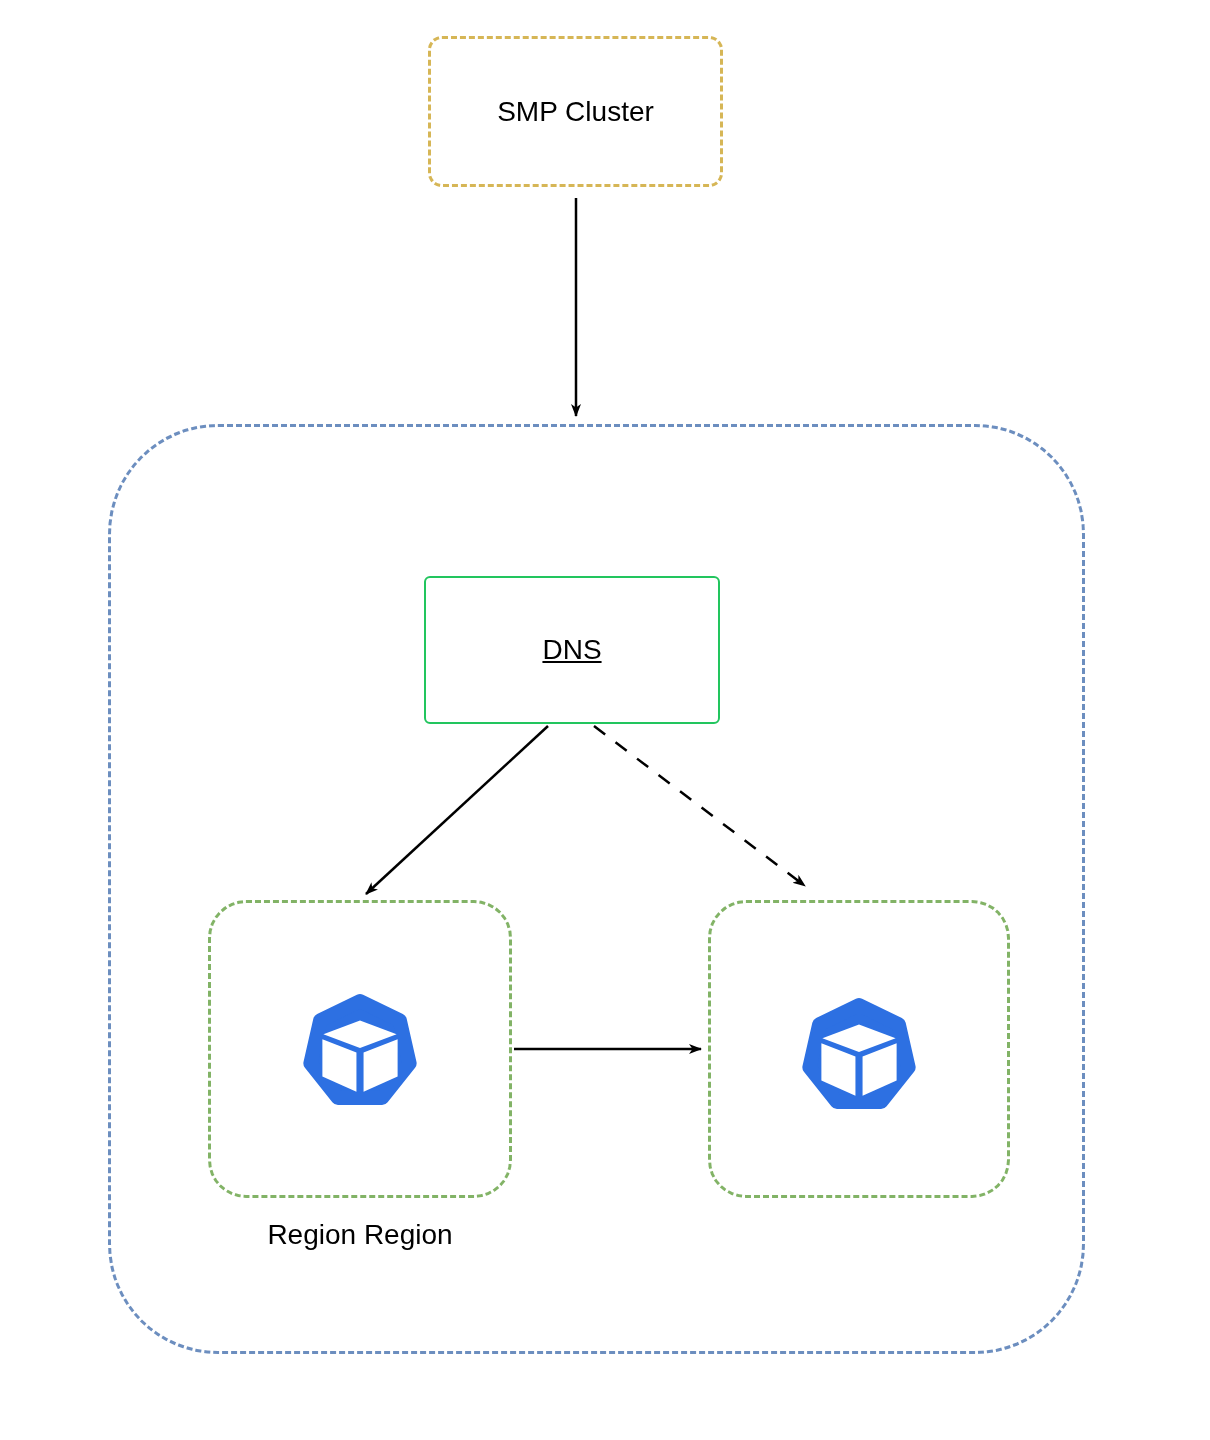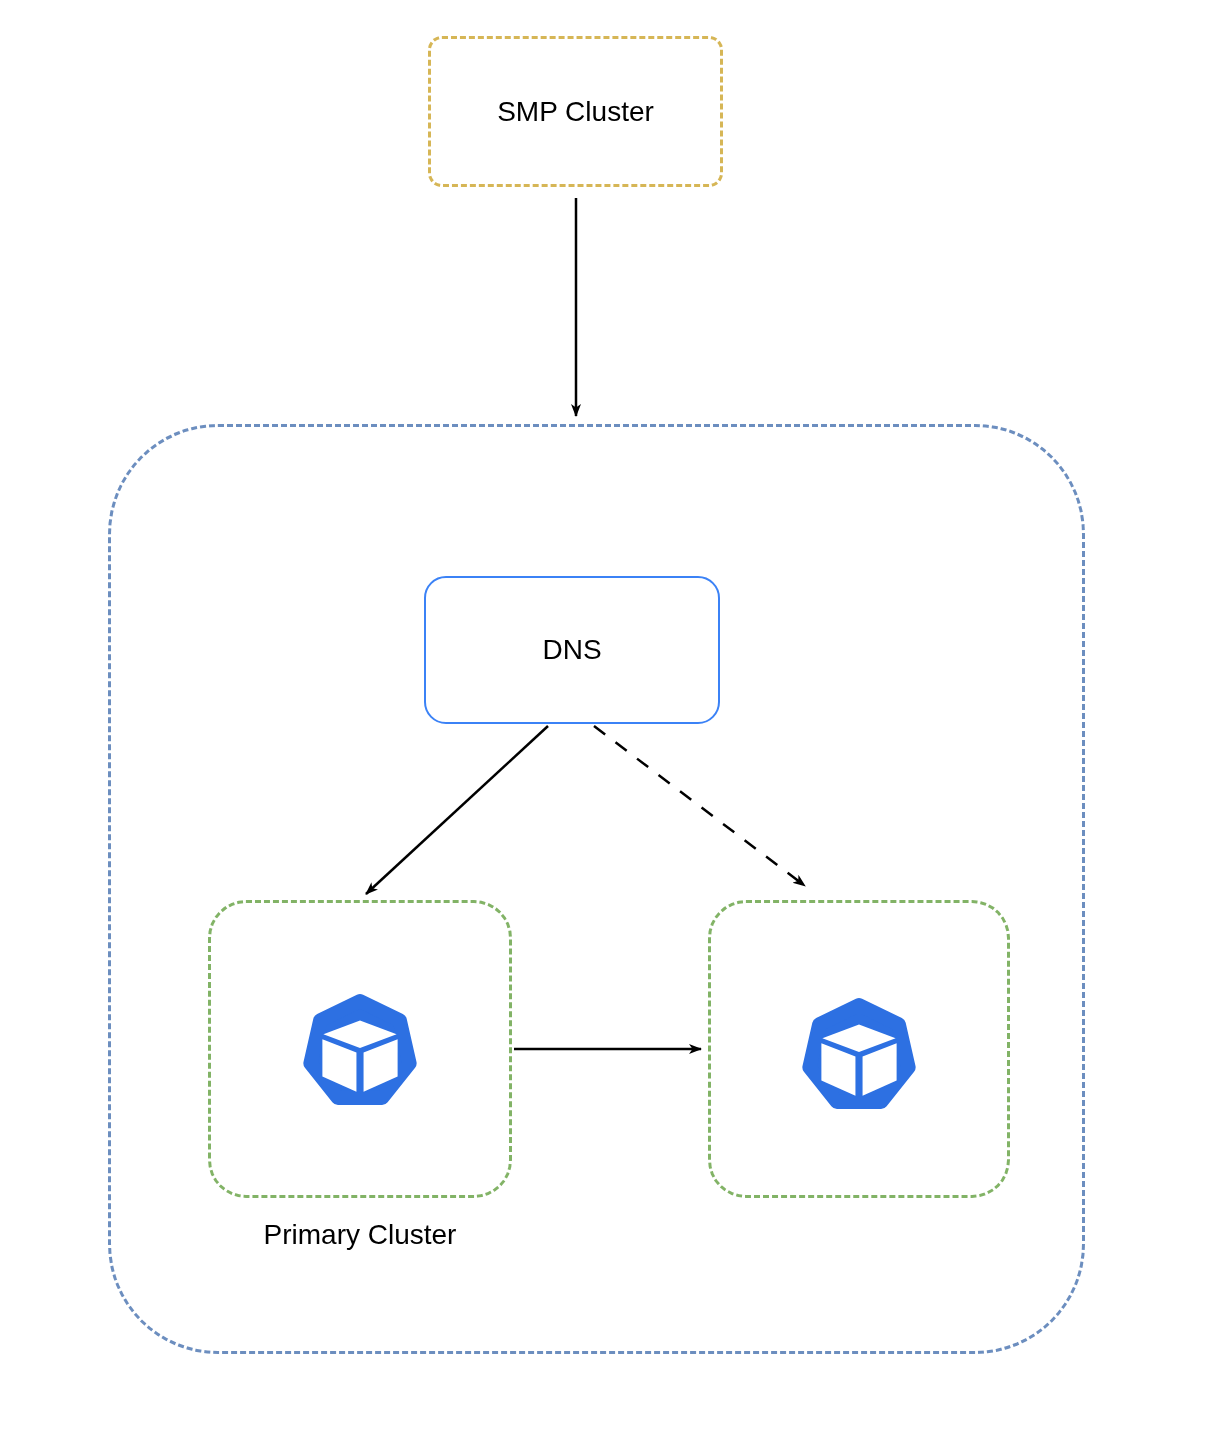--- a/index.html
+++ b/index.html
@@ -41,22 +41,23 @@
     left: 108px; top: 424px;
     width: 977px; height: 930px;
     border: 3px dashed #6C8EBF;
     border-radius: 110px;
     background: transparent;
   }
   
   #dns-box {
     left: 424px; top: 576px;
     width: 296px; height: 148px;
-    border: 2px solid #3b82f6;
-    border-radius: 22px;
+    border: 2px solid #22c55e;
+    border-radius: 6px;
+    text-decoration: underline;
   }
   
   .region-box {
     border: 3px dashed #82B366;
     border-radius: 38px;
     background: transparent;
   }
   #primary-box {
     left: 208px; top: 900px;
     width: 304px; height: 298px;
@@ -117,21 +118,21 @@
     <polygon points="23,49.5 56.5,62.5 56.5,101 23,86" fill="#ffffff"></polygon>
     <polygon points="97,49.5 63.5,62.5 63.5,101 97,86" fill="#ffffff"></polygon>
   </svg>
   <svg class="cluster-icon" id="secondary-icon" viewBox="0 0 120 120" aria-hidden="true">
     <polygon points="60,12 99.1,30.8 108.7,73.1 81.7,107.1 38.3,107.1 11.3,73.1 20.9,30.8" fill="#2D70E2" stroke="#2D70E2" stroke-width="14" stroke-linejoin="round"></polygon>
     <polygon points="60,31 96,44.5 60,58 24,44.5" fill="#ffffff"></polygon>
     <polygon points="23,49.5 56.5,62.5 56.5,101 23,86" fill="#ffffff"></polygon>
     <polygon points="97,49.5 63.5,62.5 63.5,101 97,86" fill="#ffffff"></polygon>
   </svg>
 
-  <div class="region-label" id="primary-label">Primary Cluster</div>
+  <div class="region-label" id="primary-label">Region Region</div>
 
   <svg id="edges-svg">
     <defs>
       <marker id="arrowhead" markerWidth="16" markerHeight="12" refX="12" refY="5" orient="auto" markerUnits="userSpaceOnUse">
         <path d="M 0 0 L 13 5 L 0 10 L 3.5 5 Z" fill="#000000"></path>
       </marker>
     </defs>
 
     <line x1="576" y1="198" x2="576" y2="416" stroke="#000000" stroke-width="2.5" marker-end="url(#arrowhead)"></line>
 

